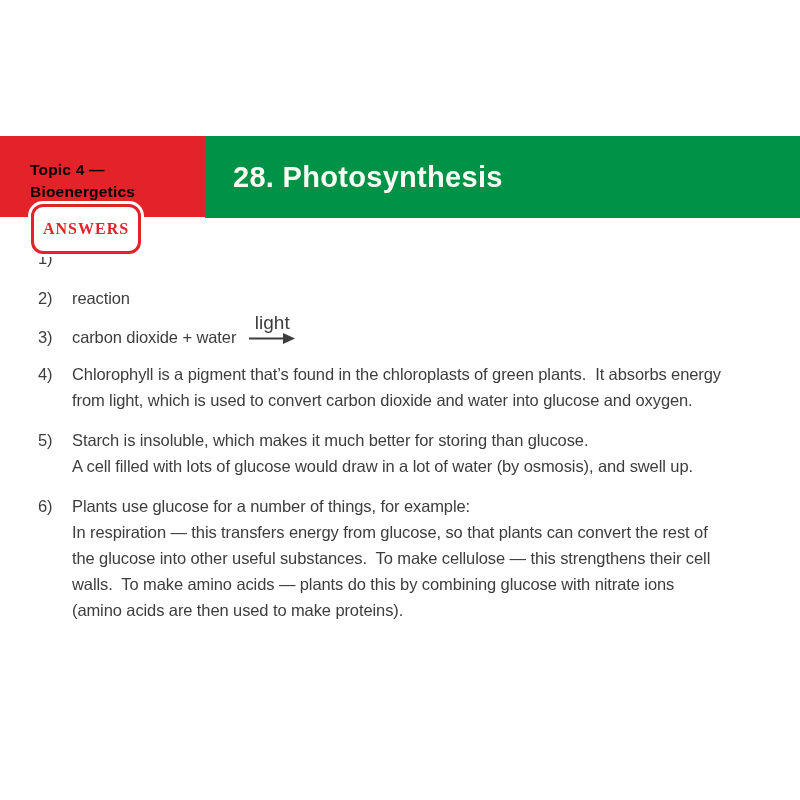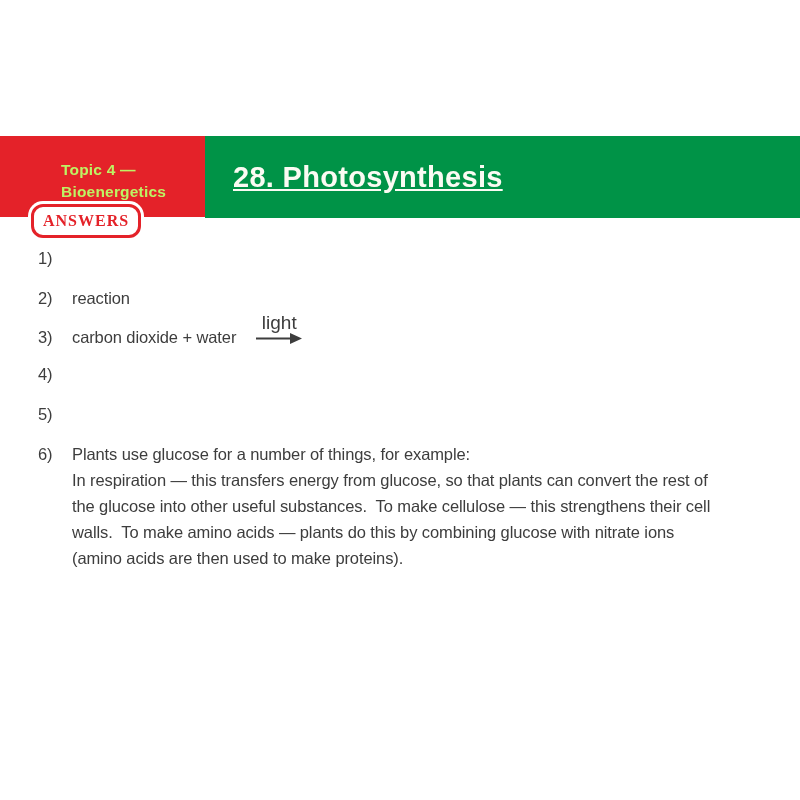--- a/index.html
+++ b/index.html
@@ -18,52 +18,50 @@
   
   .topic-tab {
     position: absolute;
     left: 0; top: 136px;
     width: 205px; height: 81px;
     background: var(--red, #e42229);
   }
   .topic-label {
     position: absolute;
     left: 30px; top: 23px;
-    color: #bef264;
+    color: #000000;
     font-size: 15.5px;
     font-weight: bold;
     line-height: 22px;
     white-space: pre;
     letter-spacing: 0.2px;
-    margin-left: 31px;
   }
   .title-bar {
     position: absolute;
     left: 205px; top: 136px;
     width: 595px; height: 82px;
     background: var(--green, #009347);
     display: flex;
     align-items: center;
   }
   .page-title {
     margin: 0 0 0 28px;
     color: #fbfbf3;
     font-size: 29px;
     font-weight: bold;
     letter-spacing: 0.3px;
-    text-decoration: underline;
   }
   .answers-badge {
     position: absolute;
     left: 31px; top: 204px;
     background: #ffffff;
     border: 3px solid var(--red, #e42229);
     border-radius: 12px;
     box-shadow: 0 0 0 3px #ffffff;
-    padding: 4px 9px;
+    padding: 12px 9px;
     height: 20px;
     display: flex;
     align-items: center;
     z-index: 3;
   }
   .answers-badge-label {
     color: var(--red, #e42229);
     font-family: "Liberation Serif", serif;
     font-size: 16px;
     font-weight: bold;
@@ -90,21 +88,21 @@
   .answer-text {
     white-space: pre;
   }
   .answer-item.tight { margin-bottom: 2px; }
   .answer-item.eq { margin-bottom: 11px; align-items: flex-end; }
   .answer-item.last { margin-bottom: 0; }
   
   .equation-row {
     display: flex;
     align-items: flex-end;
-    gap: 19px;
+    gap: 12px;
   }
   .arrow-wrap {
     display: flex;
     flex-direction: column;
     align-items: center;
     margin-bottom: 5px;
   }
   .arrow-label {
     font-size: 19px;
     line-height: 19px;
@@ -150,24 +148,28 @@
           <svg class="reaction-arrow-icon" width="48" height="13" viewBox="0 0 48 13">
             <line x1="1" y1="6.5" x2="36" y2="6.5" stroke="#3d3d3d" stroke-width="2"></line>
             <polygon points="35,1 47,6.5 35,12" fill="#3d3d3d"></polygon>
           </svg>
         </span>
       </div>
     </div>
 
     <div class="answer-item">
       <span class="answer-number">4)</span>
+      <div class="answer-text">Chlorophyll is a pigment that’s found in the chloroplasts of green plants.  It absorbs energy
+from light, which is used to convert carbon dioxide and water into glucose and oxygen.</div>
     </div>
 
     <div class="answer-item">
       <span class="answer-number">5)</span>
+      <div class="answer-text">Starch is insoluble, which makes it much better for storing than glucose.
+A cell filled with lots of glucose would draw in a lot of water (by osmosis), and swell up.</div>
     </div>
 
     <div class="answer-item last">
       <span class="answer-number">6)</span>
       <div class="answer-text">Plants use glucose for a number of things, for example:
 In respiration — this transfers energy from glucose, so that plants can convert the rest of
 the glucose into other useful substances.  To make cellulose — this strengthens their cell
 walls.  To make amino acids — plants do this by combining glucose with nitrate ions
 (amino acids are then used to make proteins).</div>
     </div>

